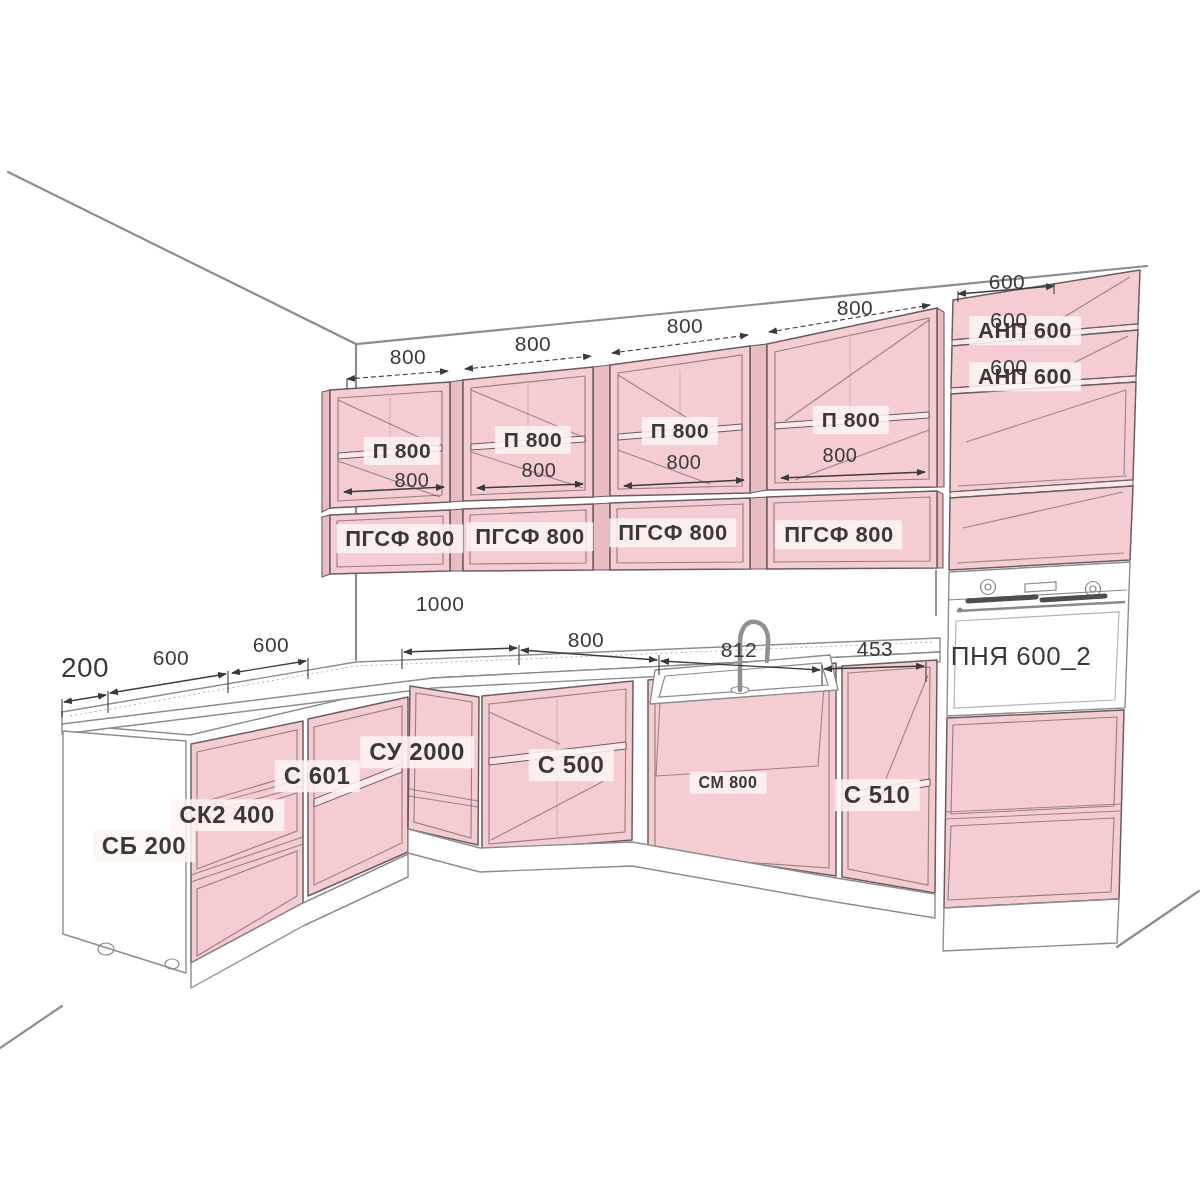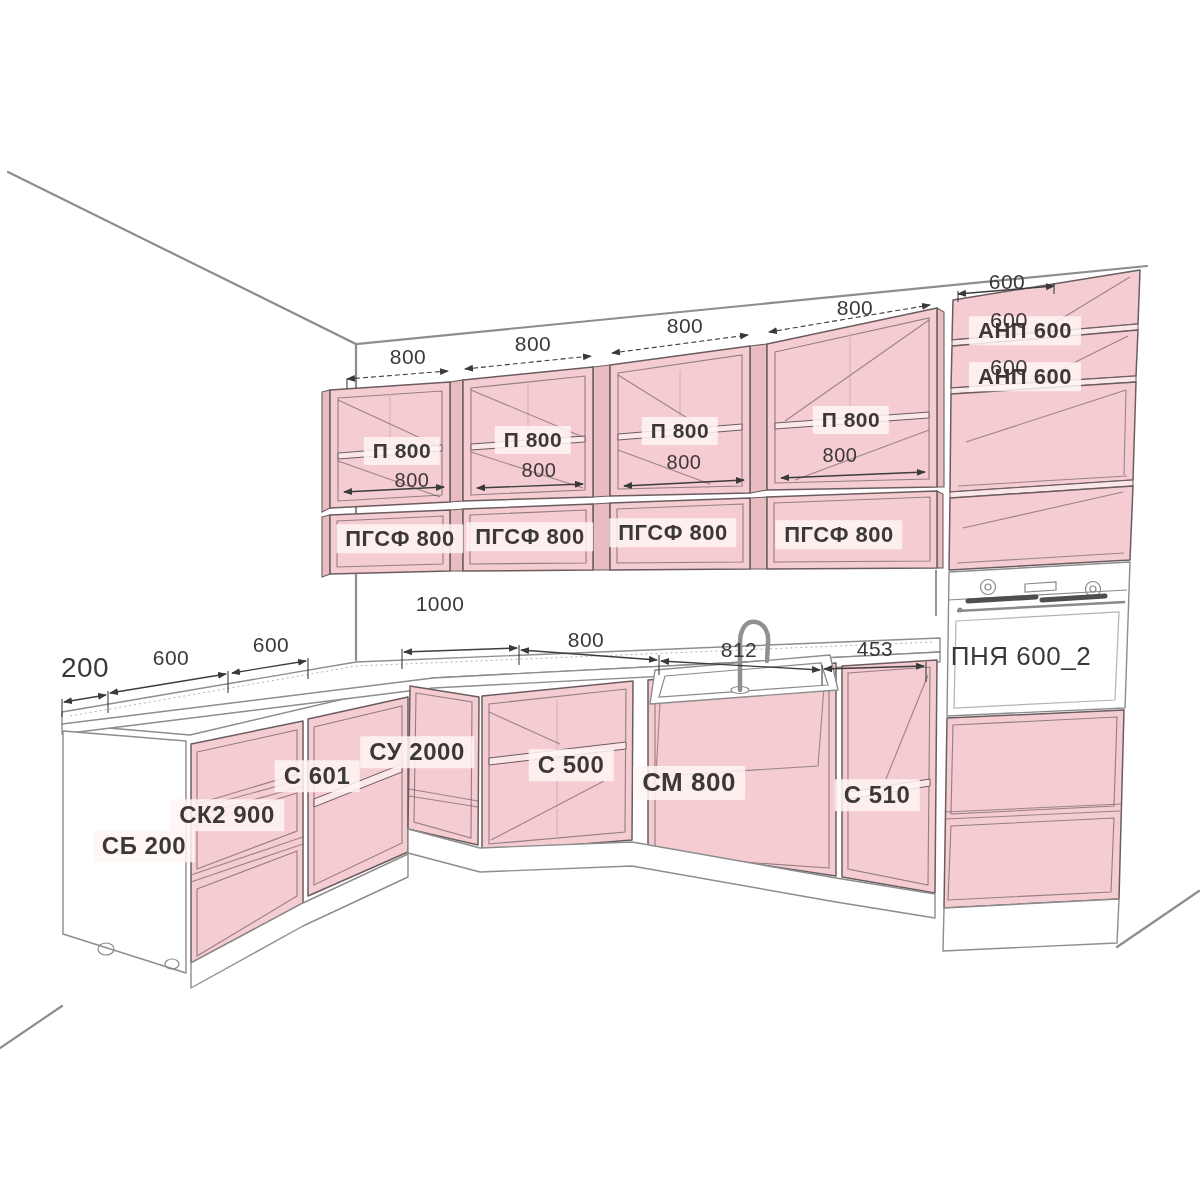--- a/index.html
+++ b/index.html
@@ -261,20 +261,20 @@
 
   <div class="lb" style="left:85px;top:668px;font-size:28px">200</div>
   <div class="lb" style="left:171px;top:658px;font-size:21px">600</div>
   <div class="lb" style="left:271px;top:645px;font-size:21px">600</div>
   <div class="lb" style="left:440px;top:604px;font-size:21px">1000</div>
   <div class="lb" style="left:586px;top:640px;font-size:21px">800</div>
   <div class="lb" style="left:739px;top:650px;font-size:21px">812</div>
   <div class="lb" style="left:875px;top:649px;font-size:21px">453</div>
 
   <div class="lb plate" style="left:144px;top:846px;font-size:24px">СБ 200</div>
-  <div class="lb plate" style="left:227px;top:815px;font-size:24px">СК2 900</div>
+  <div class="lb plate" style="left:227px;top:815px;font-size:24px">СК2 400</div>
   <div class="lb plate" style="left:317px;top:776px;font-size:24px">С 601</div>
   <div class="lb plate" style="left:417px;top:752px;font-size:24px">СУ 2000</div>
   <div class="lb plate" style="left:571px;top:765px;font-size:24px">С 500</div>
-  <div class="lb plate" style="left:689px;top:783px;font-size:26px">СМ 800</div>
+  <div class="lb plate" style="left:728px;top:783px;font-size:16px">СМ 800</div>
   <div class="lb plate" style="left:877px;top:795px;font-size:24px">С 510</div>
 
 </div>
 
 </body></html>

